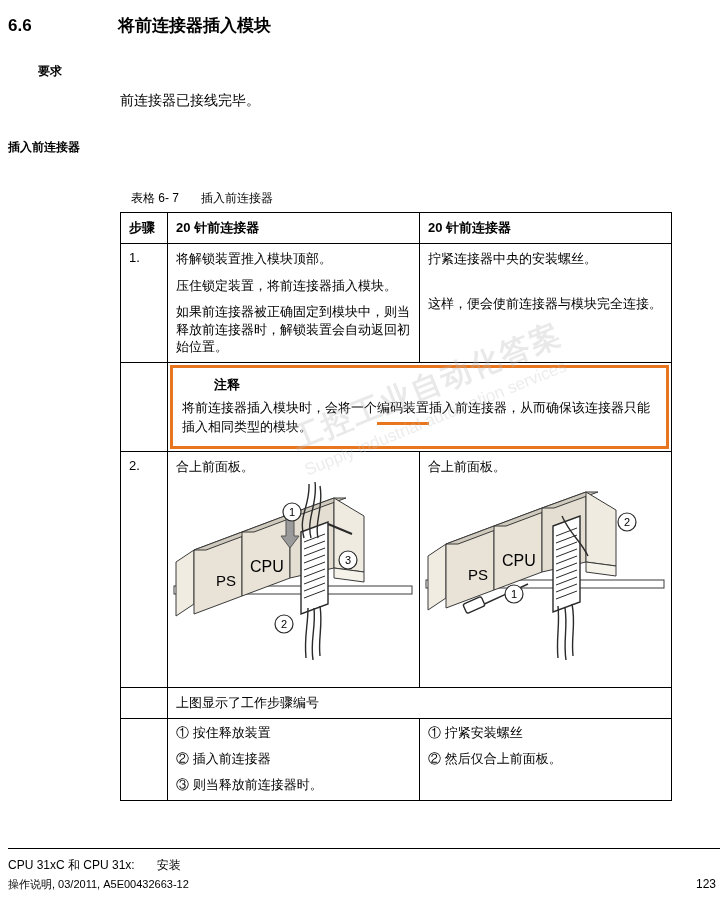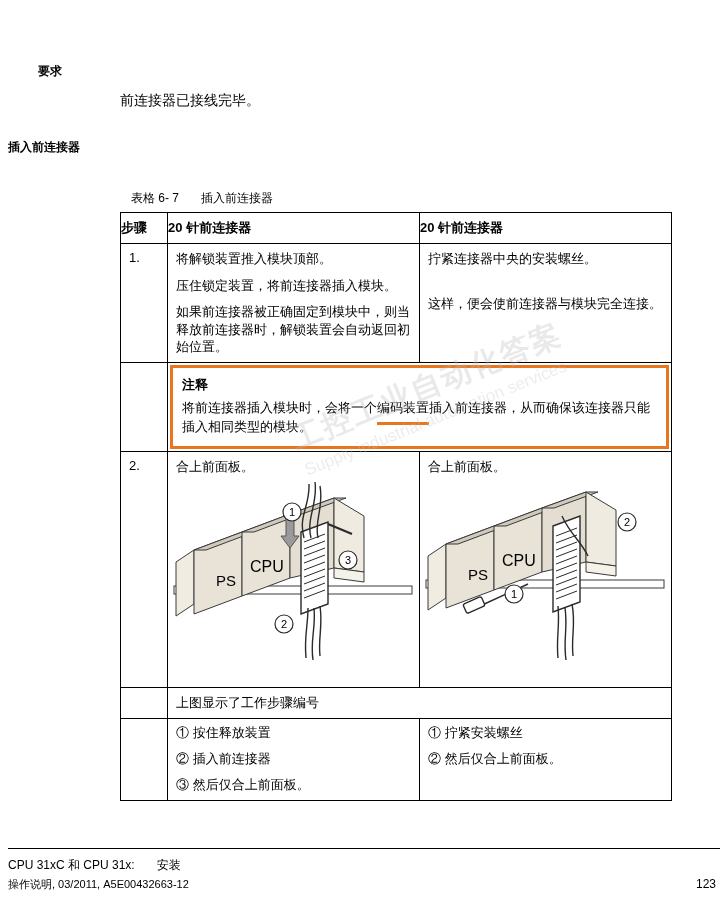--- a/index.html
+++ b/index.html
@@ -90,21 +90,21 @@
     vertical-align: top;
     padding: 6px 8px;
     box-sizing: border-box;
   }
   .col-step { width: 48px; }
   .col-a { width: 252px; }
   .col-b { width: 252px; }
   .tbl th {
     font-weight: bold;
     text-align: left;
-    padding: 6px 0;
+    padding: 6px 8px;
   }
   .cellline { margin: 0 0 9px 0; line-height: 1.35; }
   .cellline:last-child { margin-bottom: 0; }
   .gap-line { height: 9px; }
 
   
   .note-cell {
     padding: 0 !important;
     border-left: 1px solid #000 !important;
     border-right: 1px solid #000 !important;
@@ -116,20 +116,21 @@
     margin: 2px;
     padding: 8px 9px 10px 9px;
     box-sizing: border-box;
     position: relative;
     background: transparent;
   }
   .note-title {
     font-weight: bold;
     font-size: 13px;
     margin-bottom: 5px;
+    margin-left: 32px;
   }
   .note-body {
     font-size: 13px;
     line-height: 1.45;
   }
   .hl {
     border-bottom: 3px solid #e8761e;
     padding-bottom: 7px;
   }
 
@@ -212,20 +213,24 @@
     color: #c3c3c3;
     white-space: nowrap;
     margin-top: 2px;
   }
 </style>
 </head>
 <body>
 
 <div class="page">
 
+  <div class="sec-head">
+    <span class="sec-num">6.6</span>
+    <span class="sec-title">将前连接器插入模块</span>
+  </div>
 
   <div class="lbl-req">要求</div>
   <div class="txt-req">前连接器已接线完毕。</div>
   <div class="lbl-insert">插入前连接器</div>
 
   <div class="tbl-caption">
     <span>表格 6- 7</span>
     <span>插入前连接器</span>
   </div>
 
@@ -386,21 +391,21 @@
       <tr class="caption-row">
         <td></td>
         <td colspan="2">上图显示了工作步骤编号</td>
       </tr>
 
       <tr>
         <td></td>
         <td>
           <p class="legend-line">① 按住释放装置</p>
           <p class="legend-line">② 插入前连接器</p>
-          <p class="legend-line">③ 然后仅合上前面板。</p>
+          <p class="legend-line">③ 则当释放前连接器时。</p>
         </td>
         <td>
           <p class="legend-line">① 拧紧安装螺丝</p>
           <p class="legend-line">② 然后仅合上前面板。</p>
         </td>
       </tr>
     </tbody>
   </table>
 
   <div class="watermark">

